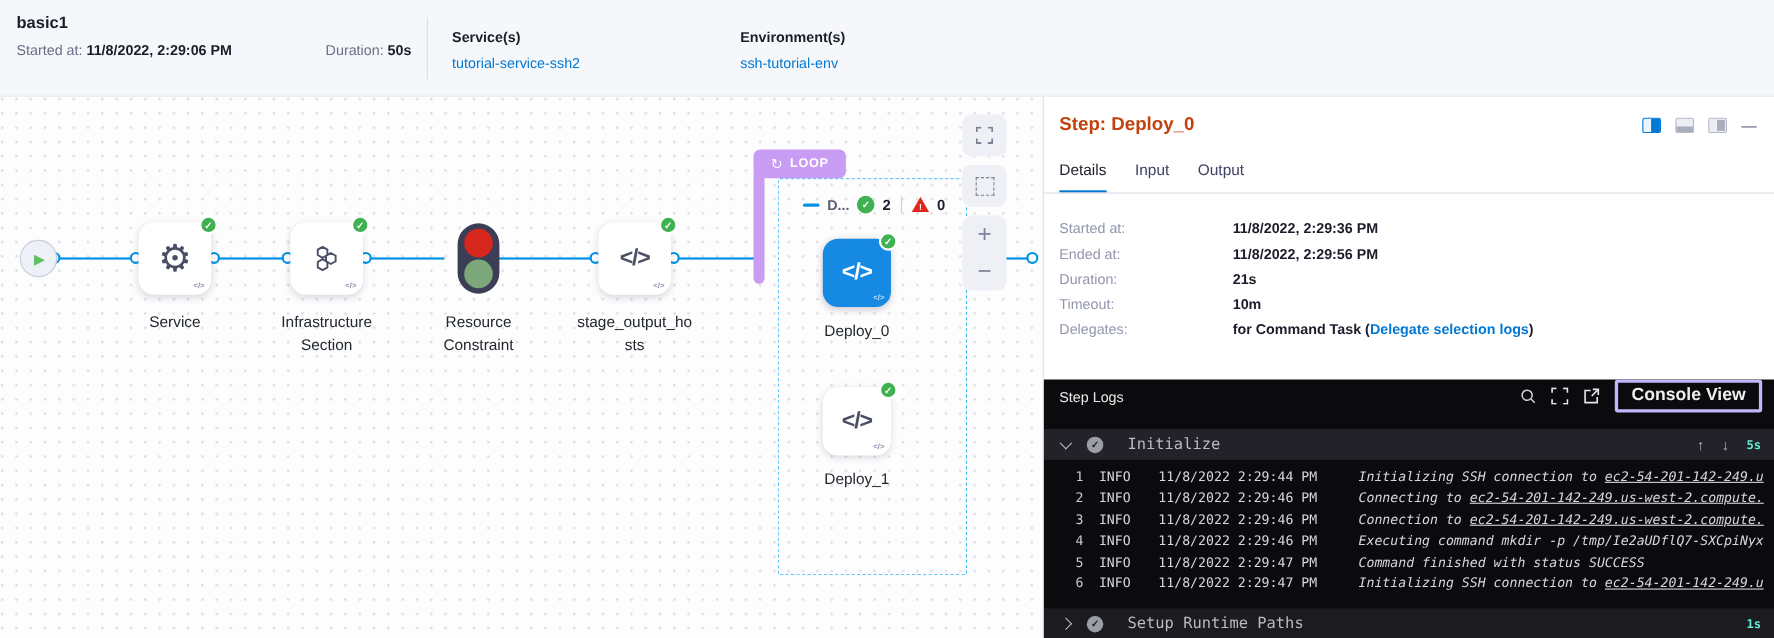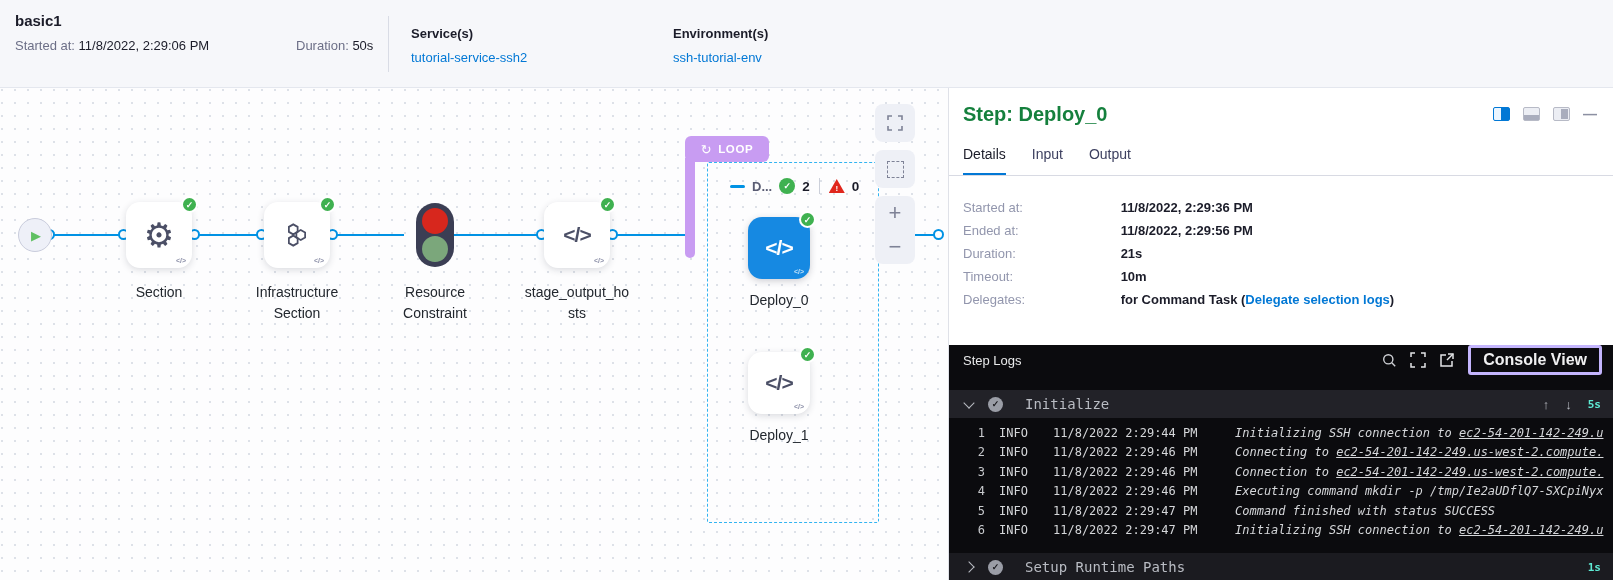--- a/index.html
+++ b/index.html
@@ -6,21 +6,21 @@
   html,body { background:#e9ebee; }
   .app {
     position:relative; width:1613px; height:580px; overflow:hidden;
     background:#fff; font-family:"Liberation Sans", sans-serif; color:#1d1e2c;
   }
   
   .topbar { position:absolute; left:0; top:0; width:1613px; height:88px;
     background:#f6f7fa; border-bottom:1px solid #e4e7ee; }
   .run-title { position:absolute; left:15px; top:12px; font-size:15px; font-weight:700; color:#1b1c29; }
   .meta { position:absolute; top:38px; font-size:13px; color:#6c6f87; }
-  .meta b { color:#1b1c29; font-weight:400; }
+  .meta b { color:#1b1c29; font-weight:700; }
   .meta-started { left:15px; }
   .meta-duration { left:296px; }
   .topbar-vline { position:absolute; left:388px; top:16px; width:1px; height:56px; background:#d9dce5; }
   .top-col { position:absolute; top:26px; font-size:13px; }
   .top-col .col-label { font-weight:700; color:#1b1c29; display:block; margin-bottom:9px; }
   .top-col a { color:#0278d5; text-decoration:none; }
   .col-services { left:411px; }
   .col-envs { left:673px; }
 
   
@@ -79,21 +79,21 @@
   .tool-marquee { top:62px; }
   .marquee-sq { width:17px; height:17px; border:1.5px dashed #7e8296; }
   .tool-zoom { position:absolute; left:875px; top:108px; width:40px; height:68px; background:#eef0f6; border-radius:8px;
     display:flex; flex-direction:column; align-items:center; justify-content:space-around; color:#7e8296; }
   .tool-zoom span { font-size:22px; line-height:1; }
   .edge-endring { left:933px; }
 
   
   .panel { position:absolute; left:948px; top:88px; width:665px; height:492px; background:#fff;
     border-left:1px solid #dfe1e8; }
-  .panel-title { position:absolute; left:14px; top:15px; font-size:20px; font-weight:600; color:#15803d; }
+  .panel-title { position:absolute; left:14px; top:15px; font-size:17px; font-weight:600; color:#c2410c; }
   .layout-icons { position:absolute; right:16px; top:19px; display:flex; align-items:center; gap:13px; }
   .li-split { width:17px; height:14px; border:1.5px solid #0278d5; border-radius:2px; background:#eaf5ff; position:relative; }
   .li-split::after { content:""; position:absolute; right:0; top:0; width:8px; height:100%; background:#0278d5; }
   .li-bottom { width:17px; height:14px; border:1.5px solid #b7bac6; border-radius:2px; background:#eceef4; position:relative; }
   .li-bottom::after { content:""; position:absolute; left:0; bottom:0; width:100%; height:5px; background:#a9adbd; }
   .li-right { width:17px; height:14px; border:1.5px solid #b7bac6; border-radius:2px; background:#eceef4; position:relative; }
   .li-right::after { content:""; position:absolute; right:1px; top:1px; width:7px; height:10px; background:#a9adbd; }
   .li-min { color:#8c90a2; font-size:14px; font-weight:700; line-height:1; }
   .tabs { position:absolute; left:14px; top:58px; display:flex; gap:26px; font-size:14px; }
   .tab { color:#3d4060; padding-bottom:11px; }
@@ -181,21 +181,21 @@
 
     <div class="start-node">
       <span class="play">▶</span>
     </div>
 
     <div class="node-card" style="left:126px;">
       <span class="node-icon-gear">⚙</span>
       <span class="mini-code">&lt;/&gt;</span>
       <span class="badge">✓</span>
     </div>
-    <div class="node-label" style="left:89px; width:140px;">Section</div>
+    <div class="node-label" style="left:89px; width:140px;">Service</div>
 
     <div class="node-card" style="left:264px;">
       <svg class="icon-svg" width="30" height="30" viewBox="0 0 24 24">
         <g fill="none" stroke="#4b4f66" stroke-width="1.4">
           <path d="M9 3.5 L12.5 5.5 L12.5 9.5 L9 11.5 L5.5 9.5 L5.5 5.5 Z"></path>
           <path d="M15 8 L18.5 10 L18.5 14 L15 16 L11.5 14 L11.5 10 Z"></path>
           <path d="M9 12.5 L12.5 14.5 L12.5 18.5 L9 20.5 L5.5 18.5 L5.5 14.5 Z"></path>
         </g>
       </svg>
       <span class="mini-code">&lt;/&gt;</span>

